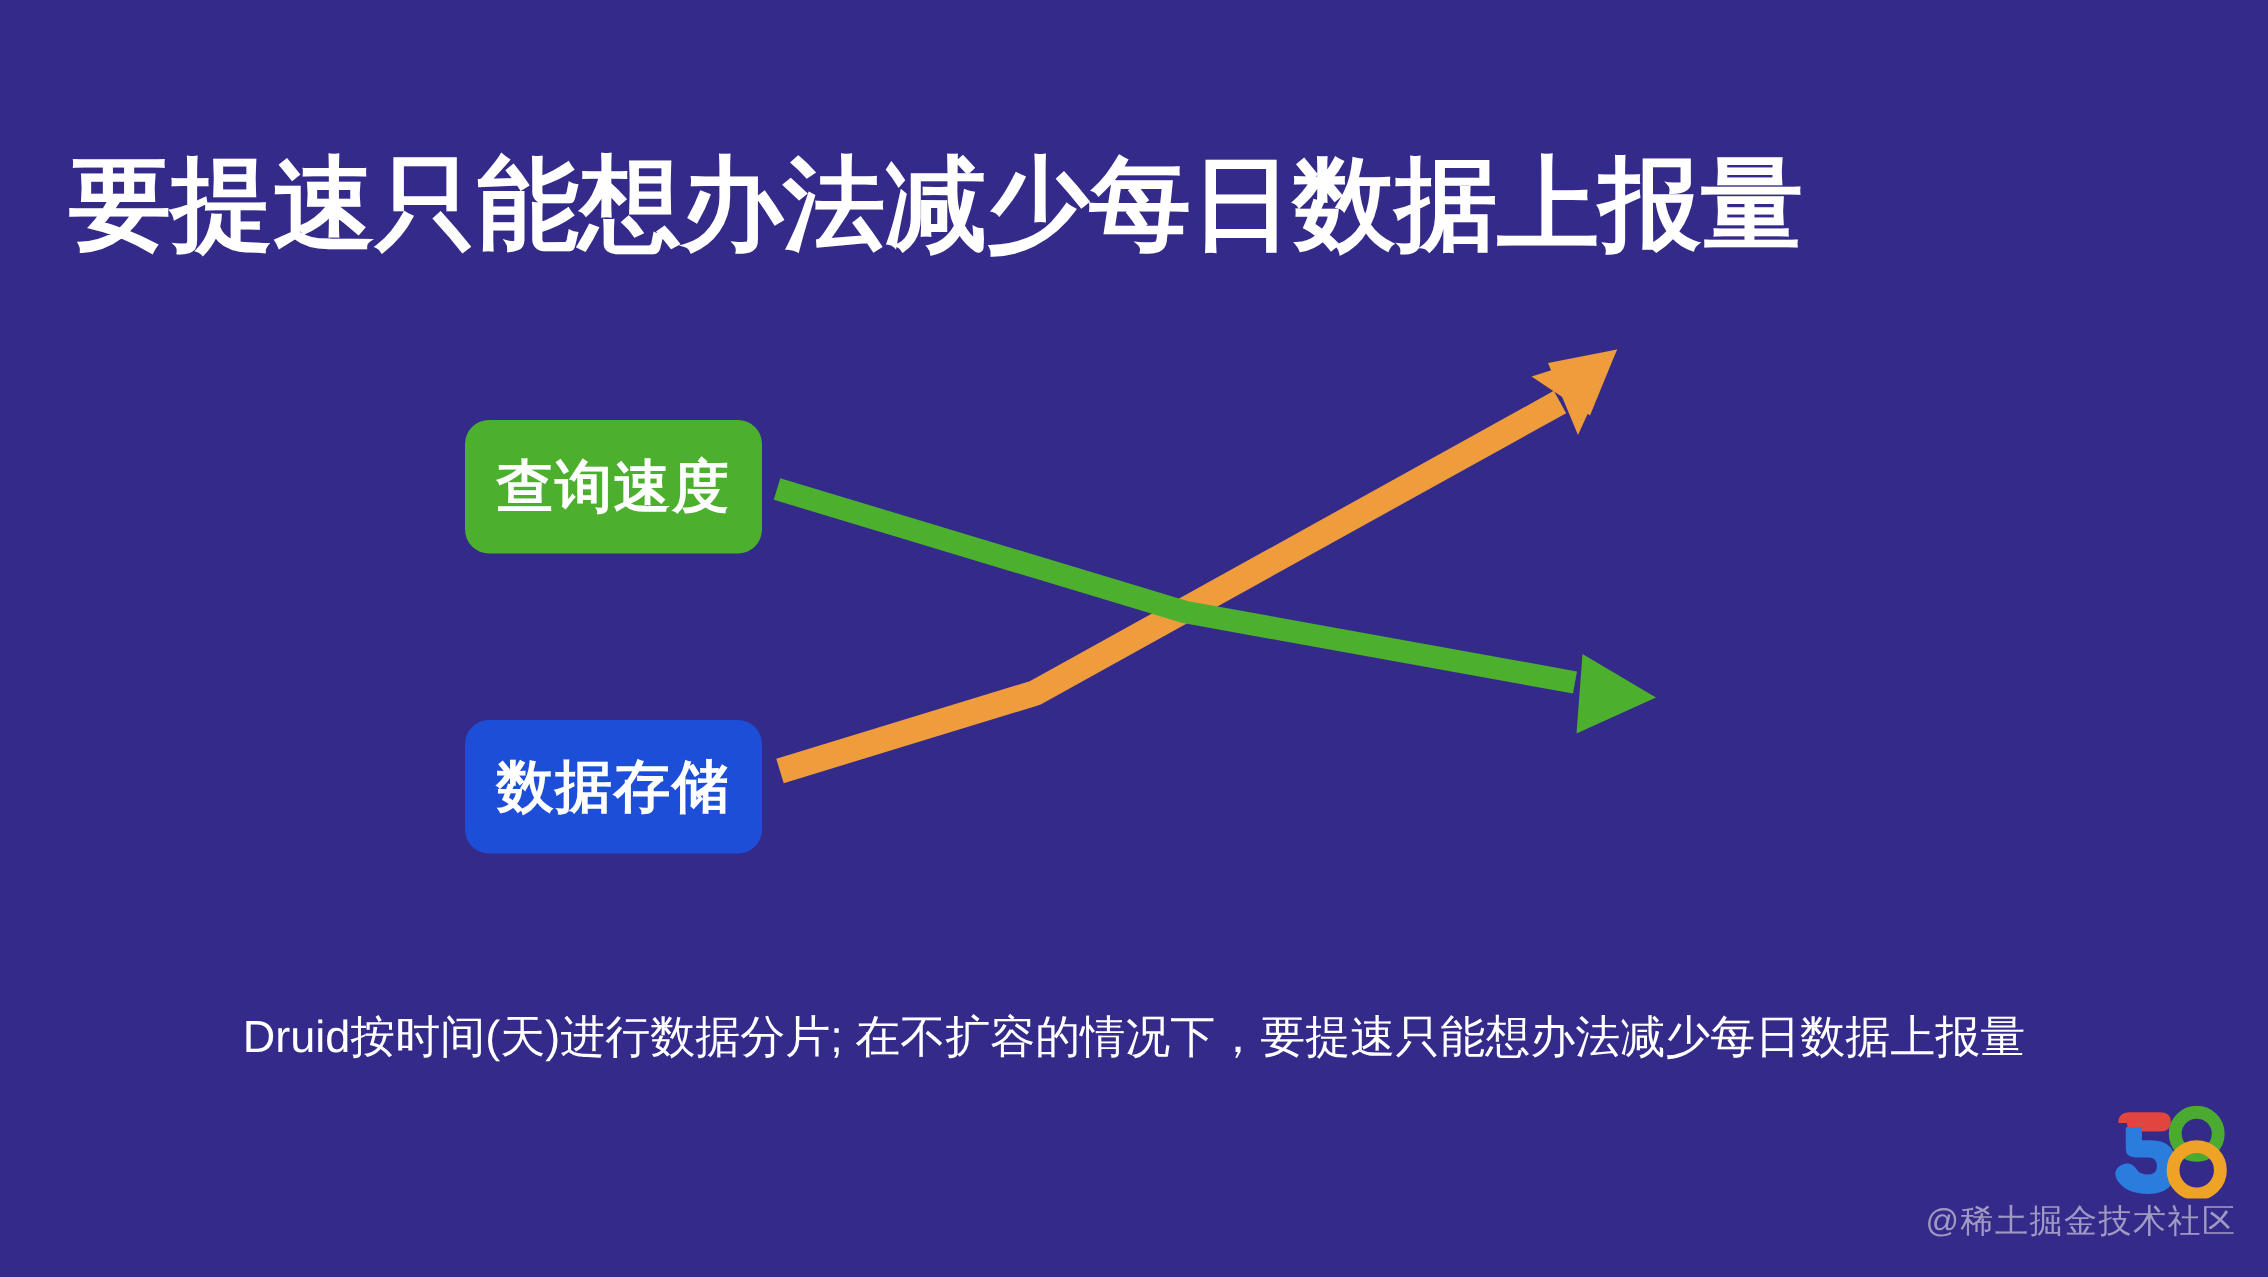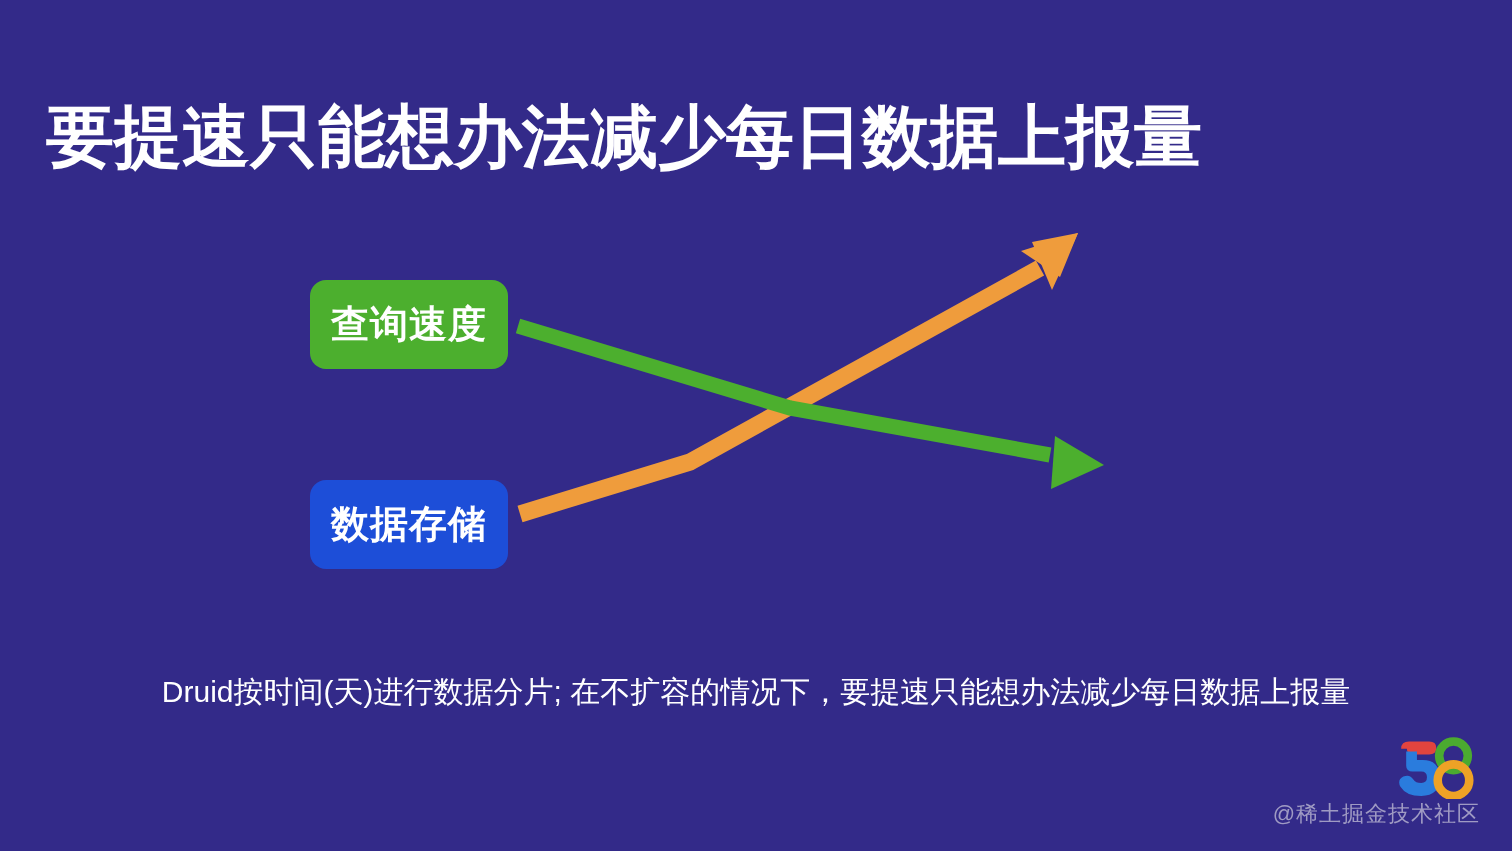--- a/index.html
+++ b/index.html
@@ -89,21 +89,21 @@
     line-height: 1.35;
     color: #FFFFFF;
     font-weight: 400;
     white-space: nowrap;
     margin-top: 35px;
   }
 
   
   #brand {
     position: absolute;
-    right: 18px;
+    right: 7px;
     bottom: 18px;
     width: 200px;
     height: 96px;
   }
   #logo-58 {
     position: absolute;
     right: 14px;
     top: 0px;
     width: 86px;
     height: 62px;

